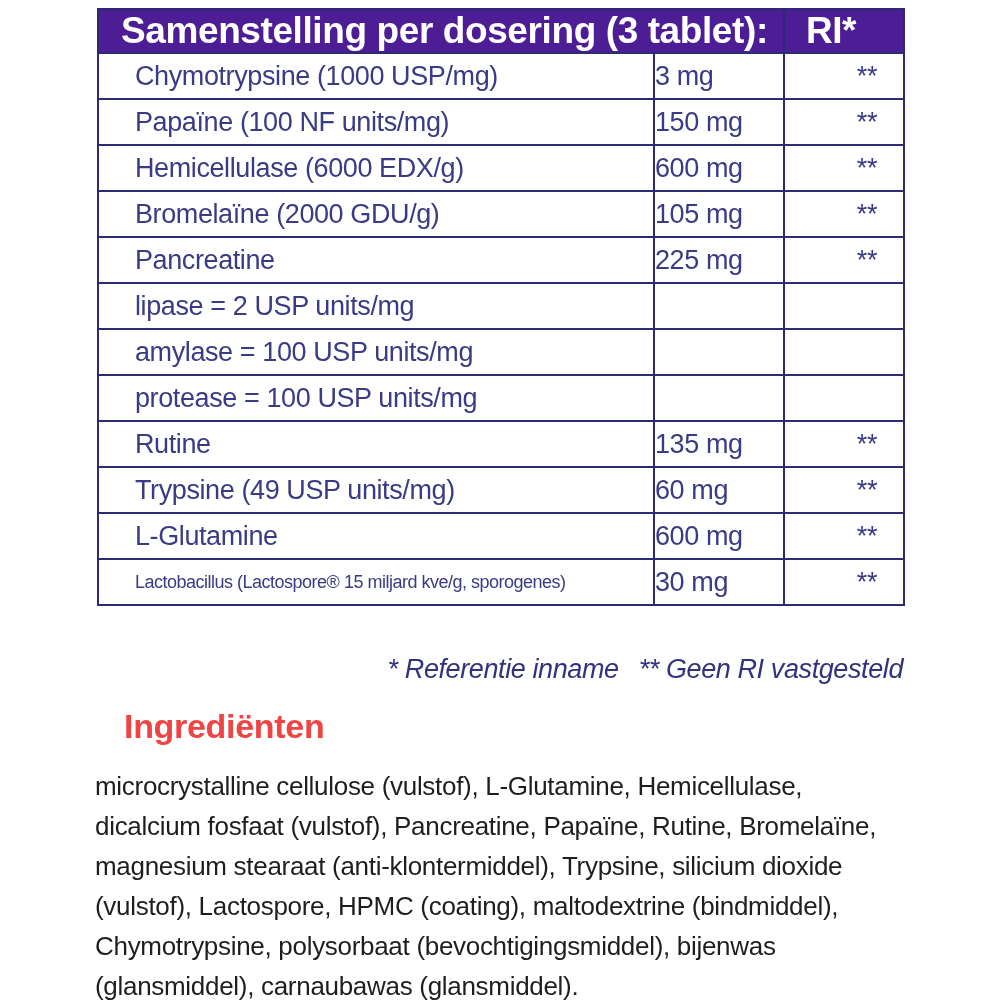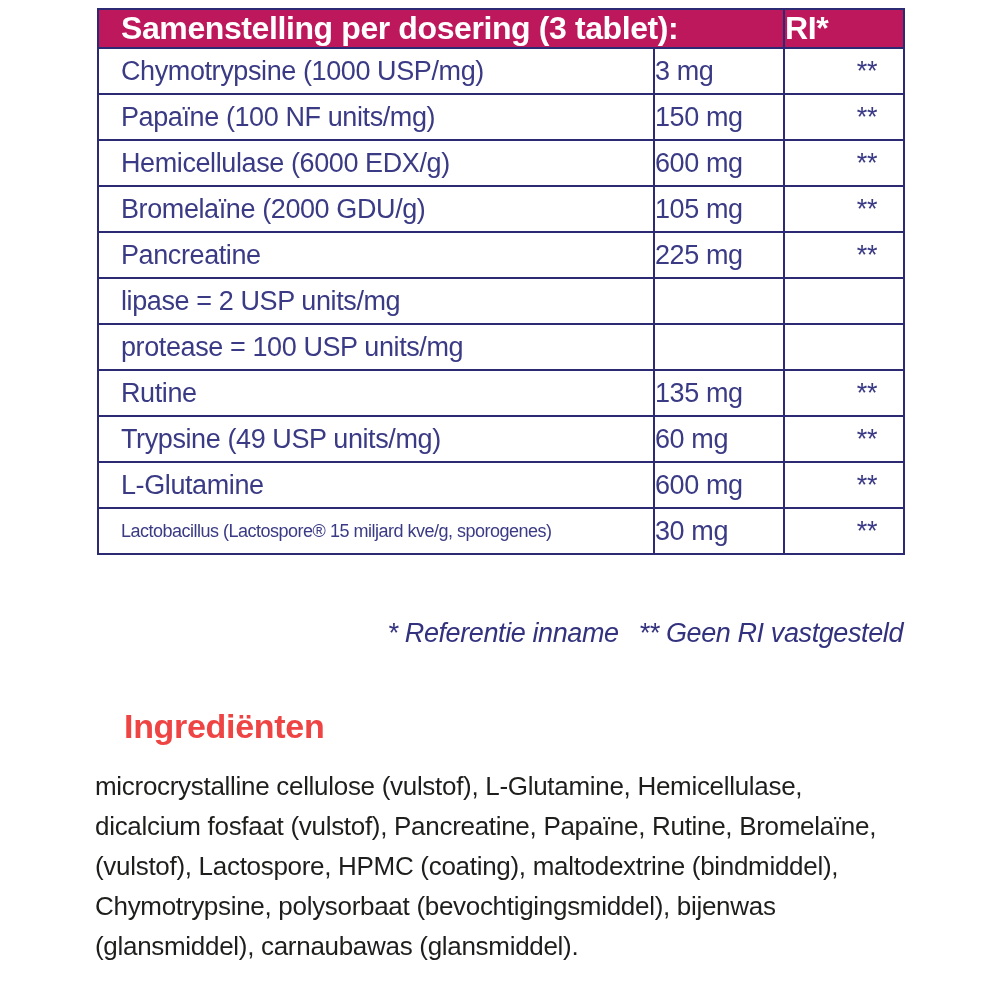--- a/index.html
+++ b/index.html
@@ -28,44 +28,44 @@
   .ntable th, .ntable td {
     border: 2px solid #2b2a72;
     font-size: 27px;
     letter-spacing: -0.4px;
     color: #3a3a85;
     vertical-align: middle;
     overflow: hidden;
     white-space: nowrap;
   }
   .ntable thead th {
-    background: #be185d;
+    background: #4c1d95;
     color: #ffffff;
     height: 35px;
     font-weight: bold;
-    font-size: 32px;
+    font-size: 37px;
   }
   .ntable thead th.h-title {
     text-align: left;
     padding-left: 22px;
   }
   .ntable thead th.h-ri {
-    text-align: left;
+    text-align: center;
     padding-right: 26px;
   }
   .ntable tbody td { height: 46px; background: #ffffff; }
-  .ntable td.name   { text-align: left;  padding-left: 22px; }
+  .ntable td.name   { text-align: left;  padding-left: 36px; }
   .ntable td.amount { }
   .ntable td.ri     { text-align: right; padding-right: 26px; }
   .ntable tr.small td.name { font-size: 18px; letter-spacing: -0.5px; }
   
   .footnote {
     position: absolute;
     left: 97px;
-    top: 618px;
+    top: 654px;
     width: 806px;
     text-align: right;
     font-style: italic;
     font-size: 27px;
     letter-spacing: -0.4px;
     color: #33327e;
     white-space: nowrap;
   }
   .footnote .fn-gap { display: inline-block; width: 20px; }
   
@@ -133,20 +133,25 @@
         <td class="name">Pancreatine</td>
         <td class="amount">225 mg</td>
         <td class="ri">**</td>
       </tr>
       <tr>
         <td class="name">lipase = 2 USP units/mg</td>
         <td class="amount"></td>
         <td class="ri"></td>
       </tr>
       <tr>
+        <td class="name">amylase = 100 USP units/mg</td>
+        <td class="amount"></td>
+        <td class="ri"></td>
+      </tr>
+      <tr>
         <td class="name">protease = 100 USP units/mg</td>
         <td class="amount"></td>
         <td class="ri"></td>
       </tr>
       <tr>
         <td class="name">Rutine</td>
         <td class="amount">135 mg</td>
         <td class="ri">**</td>
       </tr>
       <tr>
@@ -169,18 +174,19 @@
 
   <div class="footnote">
     <span>* Referentie inname</span><span class="fn-gap"></span><span>** Geen RI vastgesteld</span>
   </div>
 
   <div class="ing-heading">Ingrediënten</div>
 
   <div class="ing-text">
     <div class="line">microcrystalline cellulose (vulstof), L-Glutamine, Hemicellulase,</div>
     <div class="line">dicalcium fosfaat (vulstof), Pancreatine, Papaïne, Rutine, Bromelaïne,</div>
+    <div class="line">magnesium stearaat (anti-klontermiddel), Trypsine, silicium dioxide</div>
     <div class="line">(vulstof), Lactospore, HPMC (coating), maltodextrine (bindmiddel),</div>
     <div class="line">Chymotrypsine, polysorbaat (bevochtigingsmiddel), bijenwas</div>
     <div class="line">(glansmiddel), carnaubawas (glansmiddel).</div>
   </div>
 
 </div>
 
 </body></html>

